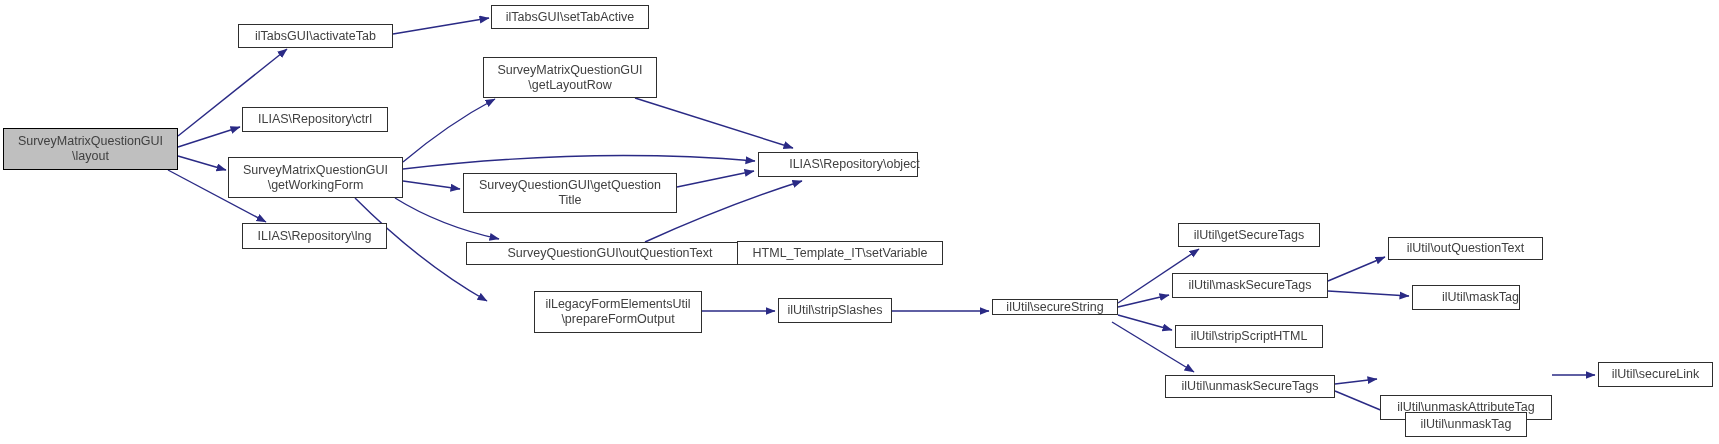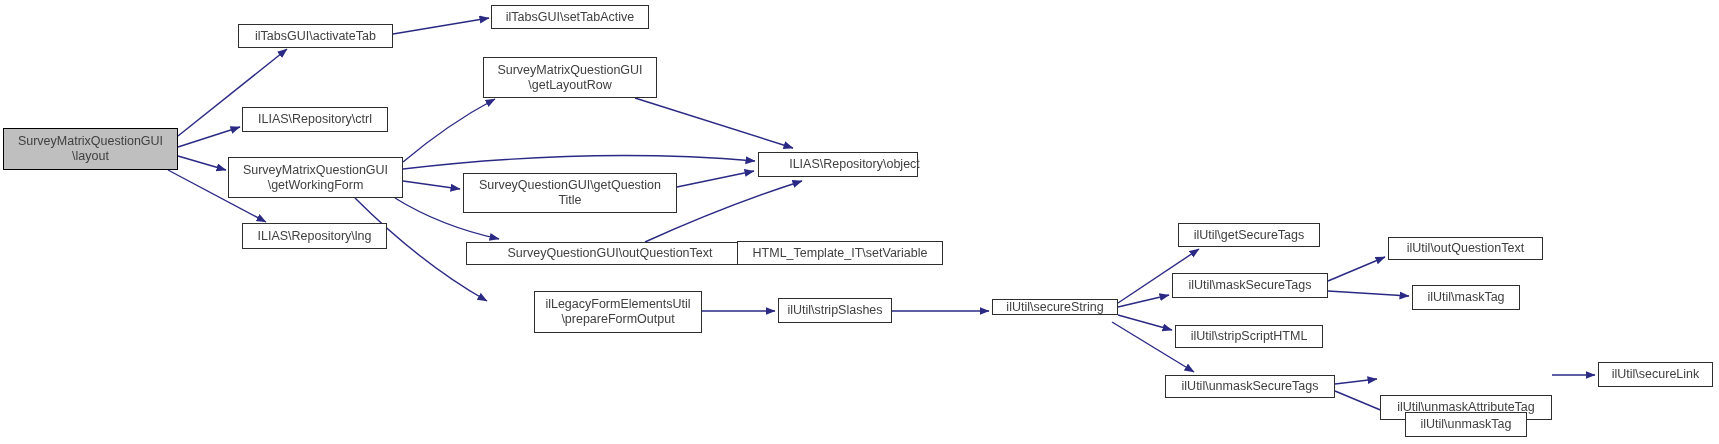--- a/index.html
+++ b/index.html
@@ -123,21 +123,21 @@
     </div>
     <div class="node" style="left: 1175px; top: 325px; width: 148px; height: 23px;">
       <span>ilUtil\stripScriptHTML</span>
     </div>
     <div class="node" style="left: 1165px; top: 375px; width: 170px; height: 23px;">
       <span>ilUtil\unmaskSecureTags</span>
     </div>
     <div class="node" style="left: 1388px; top: 237px; width: 155px; height: 23px;">
       <span>ilUtil\outQuestionText</span>
     </div>
-    <div class="node" style="left: 1412px; top: 285px; width: 108px; height: 25px;">
+    <div class="node" style="left: 1412px; top: 285px; width: 108px; height: 25px; align-items: flex-end;">
       <span>ilUtil\maskTag</span>
     </div>
     <div class="node" style="left: 1380px; top: 362px; width: 172px; height: 25px; margin-top: 33px;">
       <span>ilUtil\unmaskAttributeTag</span>
     </div>
     <div class="node" style="left: 1598px; top: 362px; width: 115px; height: 25px;">
       <span>ilUtil\secureLink</span>
     </div>
     <div class="node" style="left: 1405px; top: 412px; width: 122px; height: 25px;">
       <span>ilUtil\unmaskTag</span>

